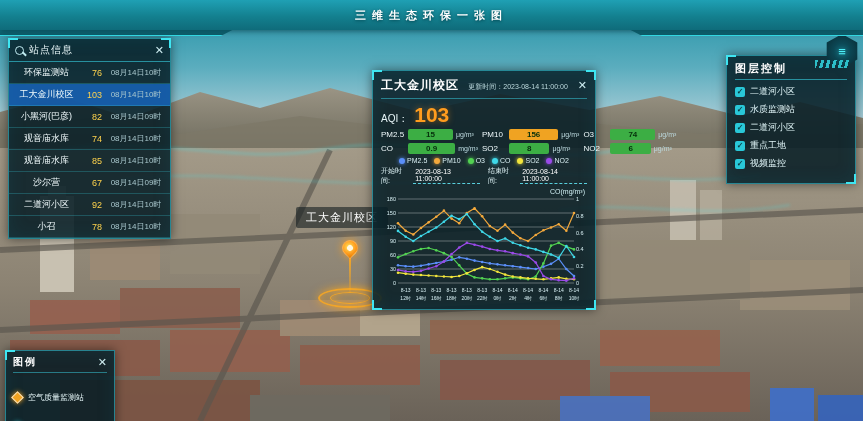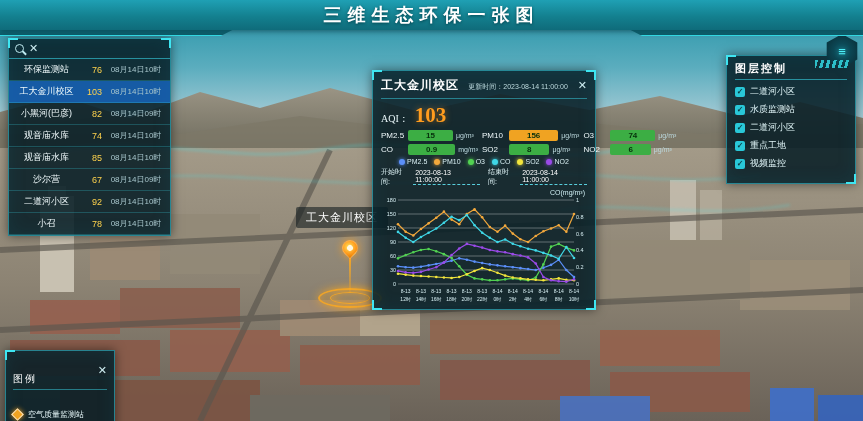--- a/index.html
+++ b/index.html
@@ -9,21 +9,21 @@
 
   
   .scene { position:absolute; inset:0; z-index:0; }
   .scene svg { display:block; }
 
   
   .top-header { position:absolute; top:0; left:0; width:863px; height:30px; z-index:30;
     background:linear-gradient(180deg,#1fa0b4 0%,#13808f 55%,#0f6b7a 100%);
     display:flex; align-items:center; justify-content:center;
     box-shadow:0 1px 6px rgba(0,40,50,.6); }
-  .top-header .title { color:#ffffff; font-size:18px; font-weight:bold; letter-spacing:6px;
+  .top-header .title { color:#ffffff; font-size:11px; font-weight:bold; letter-spacing:6px;
     text-shadow:0 1px 3px rgba(0,60,70,.9); }
   .hdr-wing { position:absolute; top:26px; height:10px; z-index:29;
     background:linear-gradient(180deg,#15808f,#0d5d6b); }
   .hdr-wing.left  { left:0; width:240px; clip-path:polygon(0 0,100% 0,92% 100%,0 100%); border-bottom:1px solid #35e0ea; }
   .hdr-wing.right { right:0; width:240px; clip-path:polygon(0 0,100% 0,100% 100%,8% 100%); border-bottom:1px solid #35e0ea; }
 
   
   .panel { position:absolute; background:rgba(7,30,37,.88); border:1px solid rgba(55,210,228,.55);
     box-shadow:0 0 10px rgba(0,0,0,.5), inset 0 0 18px rgba(20,120,140,.15); color:#dff4f7; }
   .panel .corner { position:absolute; width:10px; height:10px; border-color:#3ee6f2; border-style:solid; }
@@ -47,21 +47,21 @@
   .station-rows .s-name { flex:1; color:#f0fafc; white-space:nowrap; overflow:hidden;text-align:center; }
   .station-rows .s-val { width:24px; color:#ffd34d; text-align:right; margin-right:6px; }
   .station-rows .s-time { width:56px; color:#a9c7cd; text-align:center; font-size:8px; }
 
   
   .aqi-popup { left:372px; top:70px; width:224px; height:240px; z-index:25; padding:6px 8px 4px; }
   .aqi-popup .p-head { display:flex; align-items:baseline; border-bottom:1px solid rgba(55,210,228,.5);
     padding-bottom:4px; }
   .aqi-popup .p-title { font-size:12px; font-weight:bold; color:#ffffff; letter-spacing:1px; }
   .aqi-popup .update { flex:1; text-align:right; font-size:7px; color:#bcd9de; margin-right:10px; }
-  .aqi-row { display:flex; align-items:baseline; gap:6px; margin:4px 0 1px;font-family:Liberation Serif, serif; }
+  .aqi-row { display:flex; align-items:baseline; gap:6px; margin:4px 0 1px; }
   .aqi-label { font-size:10px; color:#e8f6f8; }
   .aqi-value { font-size:21px; font-weight:bold; color:#ff9c1e; text-shadow:0 0 6px rgba(255,150,20,.5); }
   .poll-grid { display:grid; grid-template-columns:1fr 1fr 1fr; gap:3px 4px; margin:2px 0 3px; }
   .poll-cell { display:flex; align-items:center; gap:3px; font-size:8px; color:#eef8fa; }
   .poll-name { width:24px; }
   .poll-box { min-width:20px; text-align:center; padding:1px 18px; border-radius:2px;
     font-size:8px; font-weight:bold; color:#06300c; }
   .poll-unit { color:#bcd9de; font-size:7px; }
   .chart-legend { display:flex; justify-content:center; gap:7px; margin:2px 0; }
   .chart-legend .lg { display:flex; align-items:center; gap:2px; font-size:7px; color:#d8eef2; }
@@ -85,21 +85,21 @@
     background:radial-gradient(circle,#0d4a58 30%,#0a3742 70%);
     clip-path:polygon(50% 0,95% 25%,95% 75%,50% 100%,5% 75%,5% 25%);
     display:flex; align-items:center; justify-content:center;
     border:1px solid #35e0ea; }
   .hex-icon .layers-glyph { color:#4ef0fa; font-size:13px; text-shadow:0 0 5px #35e0ea; }
 
   
   .legend-panel { left:5px; top:350px; width:110px; z-index:20; padding:4px 7px 7px; }
   .legend-panel .p-head { display:flex; align-items:center; border-bottom:1px solid rgba(55,210,228,.5);
     padding-bottom:3px; margin-bottom:4px; }
-  .legend-panel .p-title { flex:1; font-size:10px; font-weight:normal; color:#fff; letter-spacing:2px;margin-top:17px; }
+  .legend-panel .p-title { flex:1; font-size:10px; font-weight:bold; color:#fff; letter-spacing:2px; }
   .legend-item { display:flex; align-items:center; gap:6px; font-size:8px; color:#e4f5f7; margin:19px 0; }
   .diamond { width:9px; height:9px; transform:rotate(45deg); border:1px solid rgba(255,255,255,.7);
     box-shadow:0 0 5px currentColor; flex:0 0 auto; }
 
   
   .map-label { position:absolute; left:296px; top:207px; z-index:15;
     background:rgba(10,20,24,.55); color:#fff; font-size:11px; letter-spacing:1px;
     padding:3px 10px; border-radius:2px; cursor:pointer; }
   .pin { position:absolute; left:342px; top:240px; z-index:15; width:16px; height:16px;
     background:radial-gradient(circle at 50% 40%,#ffd34d 15%,#ff9c1e 60%,#e07b00 100%);
@@ -194,20 +194,21 @@
     <span class="title">三维生态环保一张图</span>
   </div>
   <div class="hdr-wing left"></div>
   <div class="hdr-wing right"></div>
 
   <div class="panel station-panel">
     <span class="corner tl"></span>
     <span class="corner tr"></span>
     <div class="p-head">
       <span class="mag-icon"></span>
+      <span class="p-title">站点信息</span>
       <span class="close-x">✕</span>
     </div>
     <div class="station-rows" id="station-rows">
         <div class="row">
           <span class="s-name">环保监测站</span>
           <span class="s-val">76</span>
           <span class="s-time">08月14日10时</span>
         </div>
         <div class="row selected">
           <span class="s-name">工大金川校区</span>

